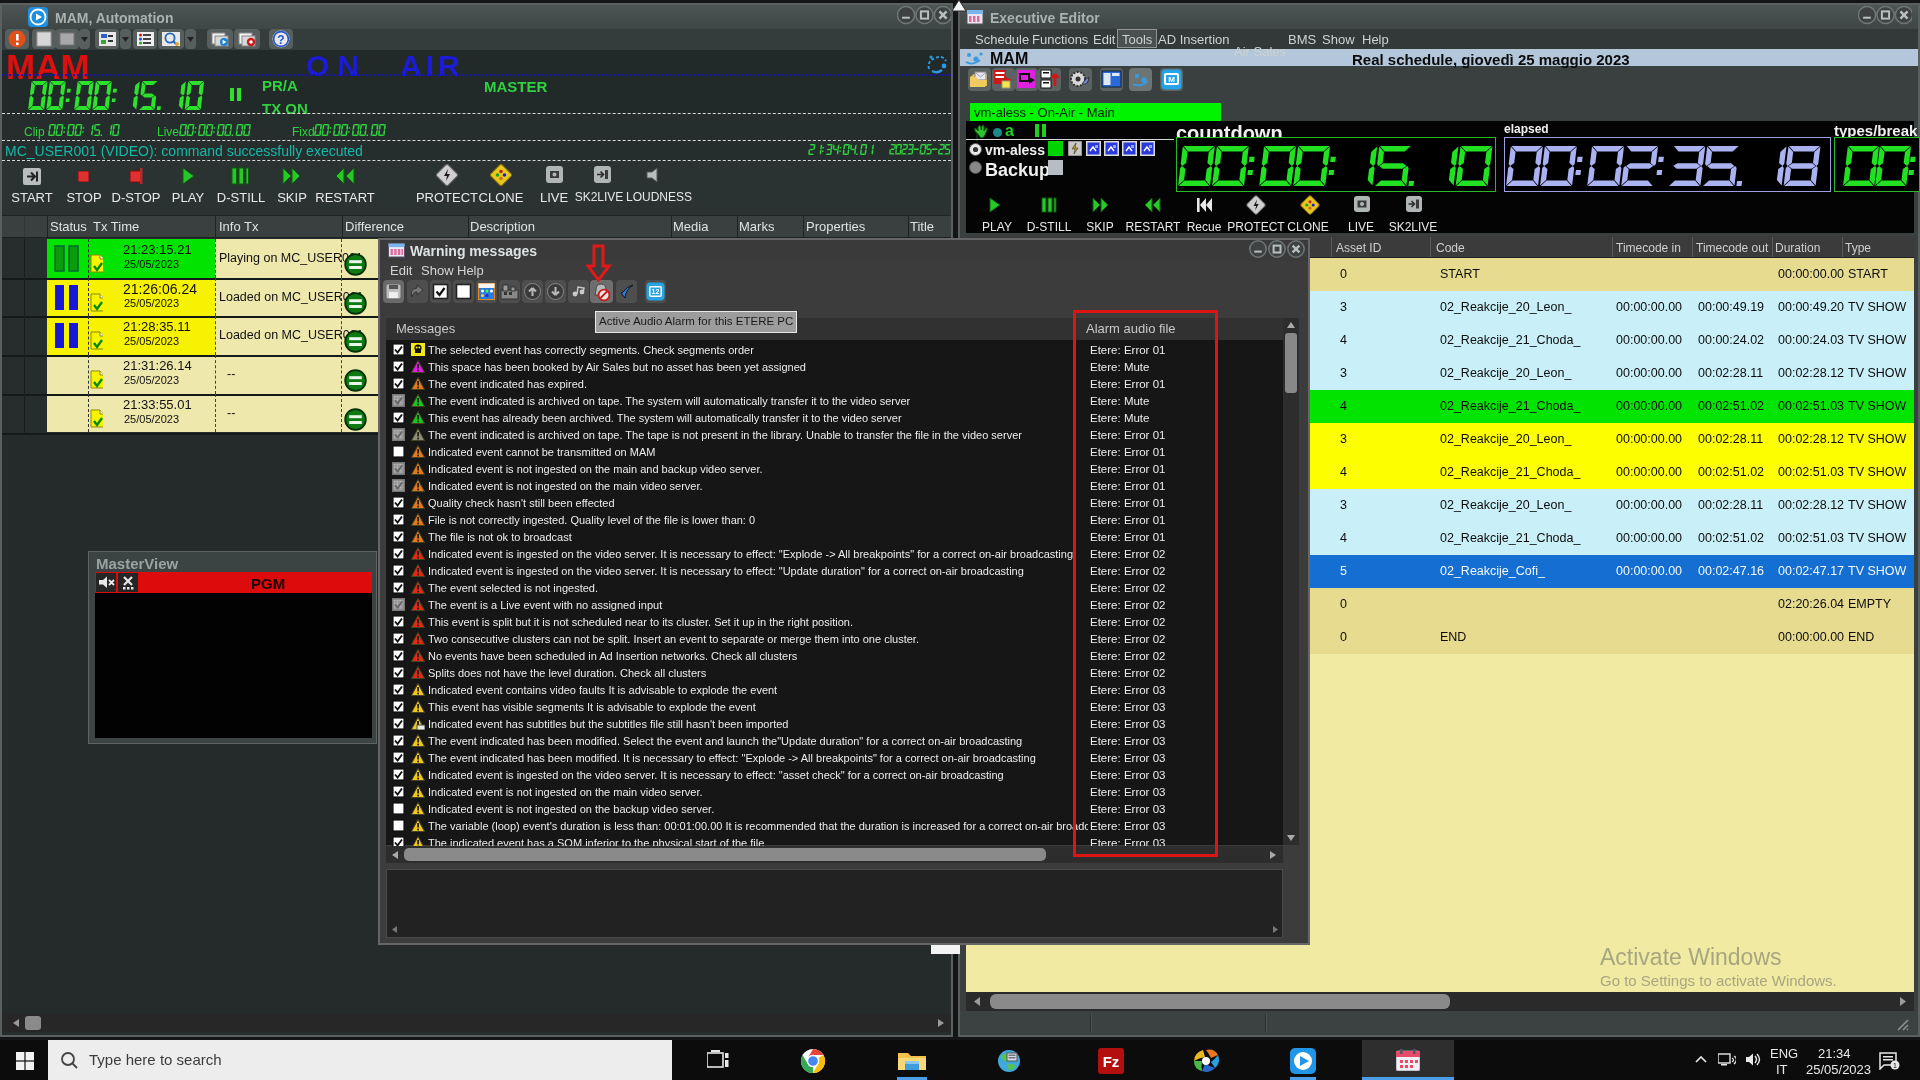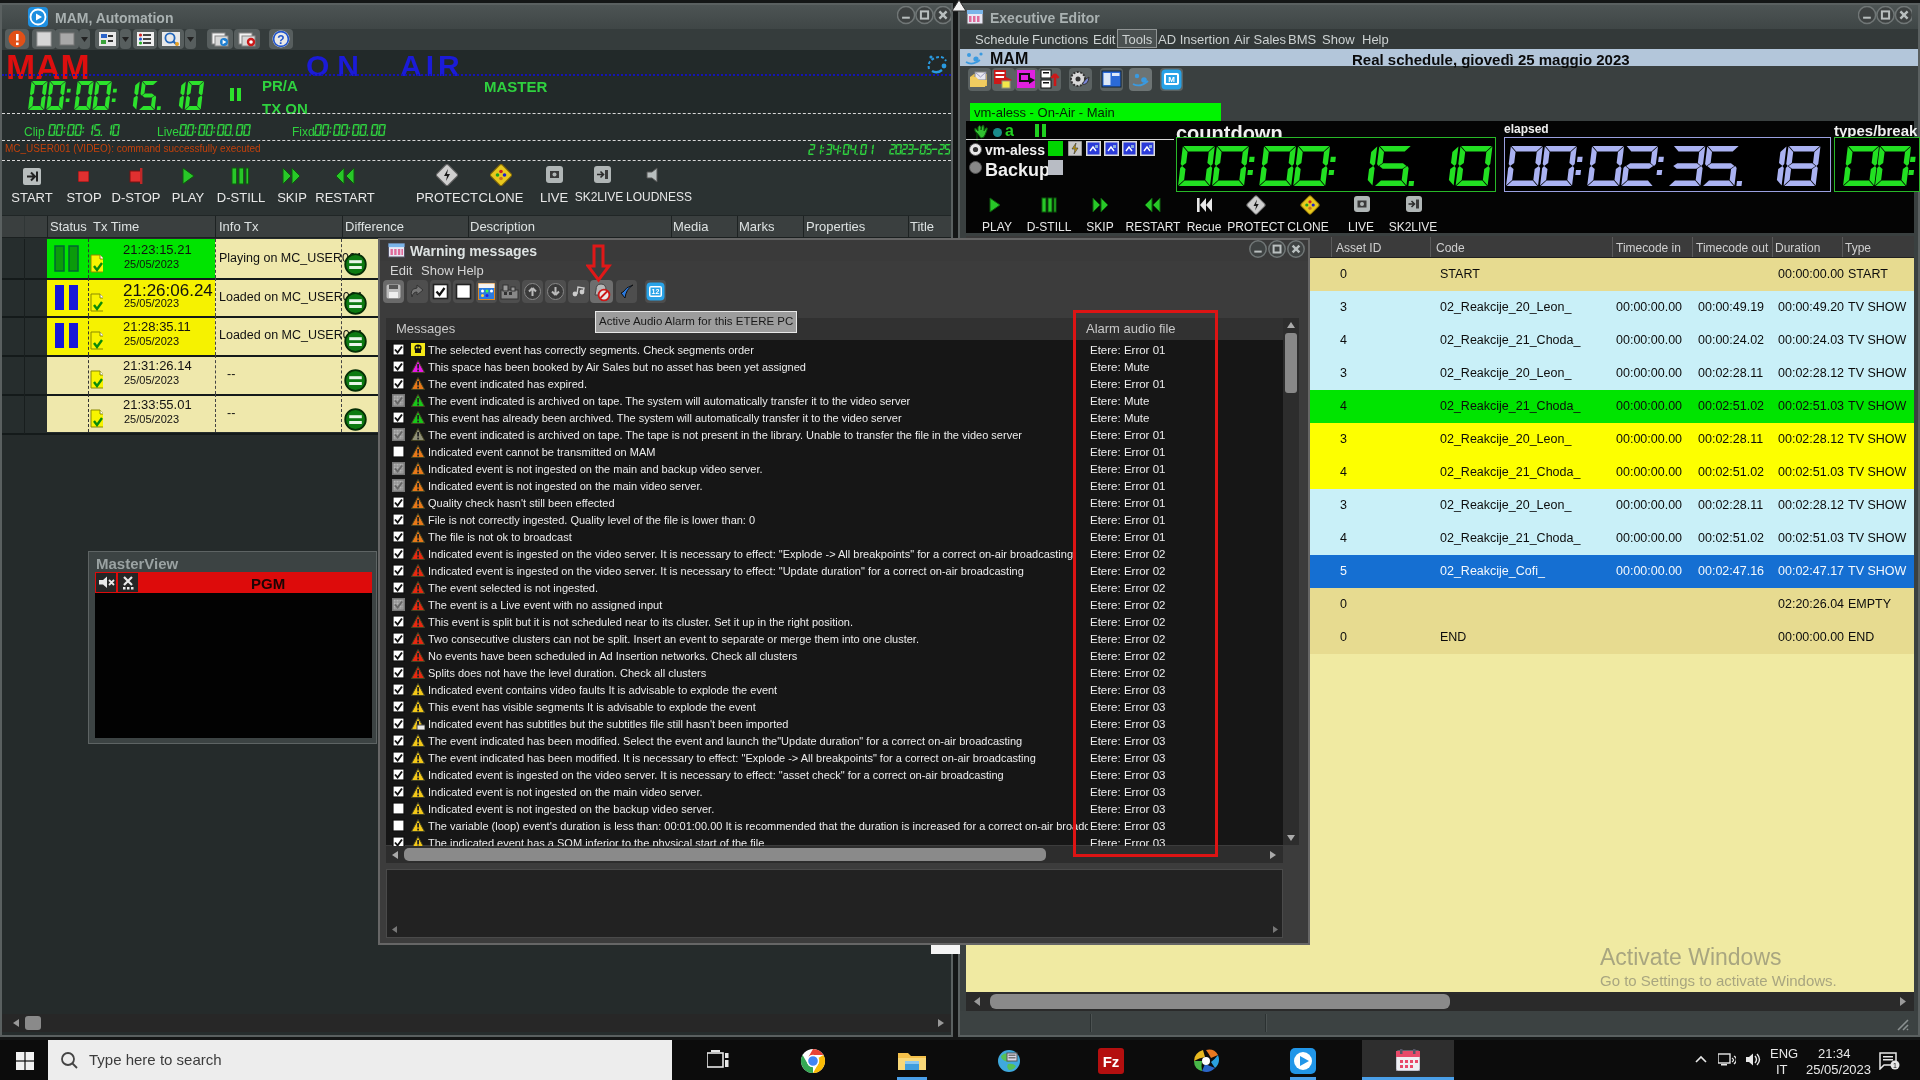--- a/index.html
+++ b/index.html
@@ -389,21 +389,21 @@
     <g transform="translate(65.4,0) skewX(-7.0)">
       <polygon points="0.2,0.0 6.4,0.0 4.8,1.6 1.8,1.6"></polygon>
       <polygon points="6.6,0.2 6.6,5.4 6.1,6.0 5.0,5.1 5.0,1.8"></polygon>
       <polygon points="6.6,6.6 6.6,11.8 5.0,10.2 5.0,6.9 6.1,6.0"></polygon>
       <polygon points="1.8,10.4 4.8,10.4 6.4,12.0 0.2,12.0"></polygon>
       <polygon points="0.0,6.6 0.5,6.0 1.6,6.9 1.6,10.2 0.0,11.8"></polygon>
       <polygon points="0.0,0.2 1.6,1.8 1.6,5.1 0.5,6.0 0.0,5.4"></polygon>
     </g>
   </svg>
 <div class="ab" style="left:2px;top:140px;width:949px;height:0px;border-top:1px dashed #d8d8d8;z-index:3"></div>
-<div class="ab" style="left:5px;top:143px;font-size:10px;color:#c2410c;;z-index:3;white-space:nowrap">MC_USER001 (VIDEO): command successfully executed</div>
+<div class="ab" style="left:5px;top:143px;font-size:14px;color:#14b8a6;;z-index:3;white-space:nowrap">MC_USER001 (VIDEO): command successfully executed</div>
 <svg style="position:absolute;left:808px;top:144px;overflow:visible;z-index:3" width="69" height="11" fill="#2fd13f">
     <g transform="translate(1.4,0) skewX(-7.0)">
       <polygon points="0.2,0.0 5.9,0.0 4.4,1.5 1.6,1.5"></polygon>
       <polygon points="6.1,0.2 6.1,5.0 5.6,5.5 4.6,4.7 4.6,1.6"></polygon>
       <polygon points="0.7,5.5 1.7,4.8 4.3,4.8 5.4,5.5 4.3,6.2 1.7,6.2"></polygon>
       <polygon points="0.0,6.0 0.4,5.5 1.5,6.3 1.5,9.4 0.0,10.8"></polygon>
       <polygon points="1.6,9.5 4.4,9.5 5.9,11.0 0.2,11.0"></polygon>
     </g>
     <g transform="translate(8.2,0) skewX(-7.0)">
       <polygon points="6.1,0.2 6.1,5.0 5.6,5.5 4.6,4.7 4.6,1.6"></polygon>
@@ -658,21 +658,21 @@
     <path d="M1,1 h9 l4,4 v13 h-13 z" fill="#f8f400" stroke="#8a8a00"></path>
     <path d="M10,1 v4 h4" fill="#fff" stroke="#8a8a00"></path>
     <path d="M4,12 l3,4 5,-7" stroke="#0a8a0a" stroke-width="2.4" fill="none"></path>
   </svg>
 <div class="ab" style="left:219px;top:251.0px;font-size:12.5px;color:#111;;z-index:4;white-space:nowrap">Playing on MC_USER001</div>
 <svg class="ab" style="left:344px;top:253.0px;z-index:4;" width="23" height="23">
     <circle cx="11.5" cy="11.5" r="10.3" fill="#0d7a12" stroke="#052f06" stroke-width="1.8"></circle>
     <rect x="5.2" y="7.2" width="12.6" height="3" fill="#eaf6ea"></rect>
     <rect x="5.2" y="13" width="12.6" height="3" fill="#eaf6ea"></rect>
   </svg>
-<div class="ab" style="left:123px;top:280.7px;font-size:17px;color:#111;;z-index:4;white-space:nowrap">21:26:06.24</div>
+<div class="ab" style="left:123px;top:280.7px;font-size:14px;color:#111;;z-index:4;white-space:nowrap">21:26:06.24</div>
 <div class="ab" style="left:124px;top:296.7px;font-size:11px;color:#111;;z-index:4;white-space:nowrap">25/05/2023</div>
 <svg class="ab" style="left:90px;top:292.7px;z-index:5;" width="13" height="20">
     <path d="M1,1 h9 l4,4 v13 h-13 z" fill="#f8f400" stroke="#8a8a00"></path>
     <path d="M10,1 v4 h4" fill="#fff" stroke="#8a8a00"></path>
     <path d="M4,12 l3,4 5,-7" stroke="#0a8a0a" stroke-width="2.4" fill="none"></path>
   </svg>
 <div class="ab" style="left:219px;top:289.7px;font-size:12.5px;color:#111;;z-index:4;white-space:nowrap">Loaded on MC_USER001</div>
 <svg class="ab" style="left:344px;top:291.7px;z-index:4;" width="23" height="23">
     <circle cx="11.5" cy="11.5" r="10.3" fill="#0d7a12" stroke="#052f06" stroke-width="1.8"></circle>
     <rect x="5.2" y="7.2" width="12.6" height="3" fill="#eaf6ea"></rect>
@@ -763,21 +763,21 @@
     <line x1="42.4" y1="5.4" x2="49.6" y2="12.6" stroke="#b9bfbf" stroke-width="2.4"></line>
     <line x1="42.4" y1="12.6" x2="49.6" y2="5.4" stroke="#b9bfbf" stroke-width="2.4"></line>
   </svg>
 <div class="ab" style="left:960px;top:29px;width:958px;height:20px;background:#333939;z-index:2"></div>
 <div class="ab" style="left:975px;top:32px;font-size:13px;color:#cdd2d2;;z-index:4;white-space:nowrap">Schedule</div>
 <div class="ab" style="left:1032px;top:32px;font-size:13px;color:#cdd2d2;;z-index:4;white-space:nowrap">Functions</div>
 <div class="ab" style="left:1093px;top:32px;font-size:13px;color:#cdd2d2;;z-index:4;white-space:nowrap">Edit</div>
 <div class="ab" style="left:1117px;top:29px;width:40px;height:19px;background:#4a5050;border:1px solid #909494;z-index:3"></div>
 <div class="ab" style="left:1122px;top:32px;font-size:13px;color:#cdd2d2;;z-index:4;white-space:nowrap">Tools</div>
 <div class="ab" style="left:1158px;top:32px;font-size:13px;color:#cdd2d2;;z-index:4;white-space:nowrap">AD Insertion</div>
-<div class="ab" style="left:1234px;top:32px;font-size:13px;color:#cdd2d2;;z-index:4;white-space:nowrap">Air Sales</div>
+<div class="ab" style="left:1234px;top:44px;font-size:13px;color:#cdd2d2;;z-index:4;white-space:nowrap">Air Sales</div>
 <div class="ab" style="left:1288px;top:32px;font-size:13px;color:#cdd2d2;;z-index:4;white-space:nowrap">BMS</div>
 <div class="ab" style="left:1322px;top:32px;font-size:13px;color:#cdd2d2;;z-index:4;white-space:nowrap">Show</div>
 <div class="ab" style="left:1362px;top:32px;font-size:13px;color:#cdd2d2;;z-index:4;white-space:nowrap">Help</div>
 <div class="ab" style="left:960px;top:49px;width:958px;height:17px;background:#b3c6da;z-index:2"></div>
 <svg class="ab" style="left:963px;top:50px;z-index:3;" width="22" height="15">
     <circle cx="6" cy="5" r="2" fill="#3a9ae0"></circle>
     <circle cx="13" cy="9" r="2.6" fill="#3a9ae0"></circle>
     <circle cx="18" cy="4" r="1.6" fill="#3a9ae0"></circle>
     <path d="M3,12 q6,4 14,-2" stroke="#3a9ae0" stroke-width="1.6" fill="none"></path>
   </svg>

